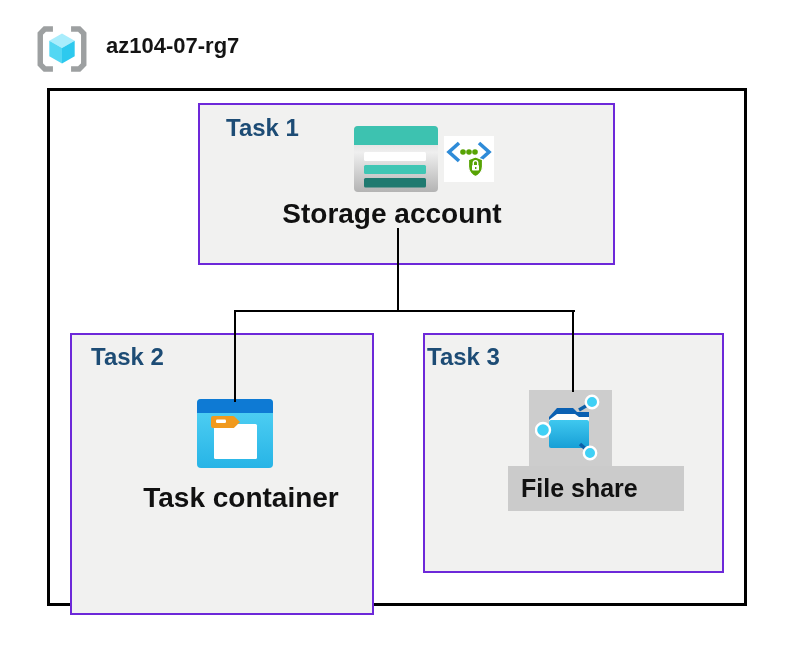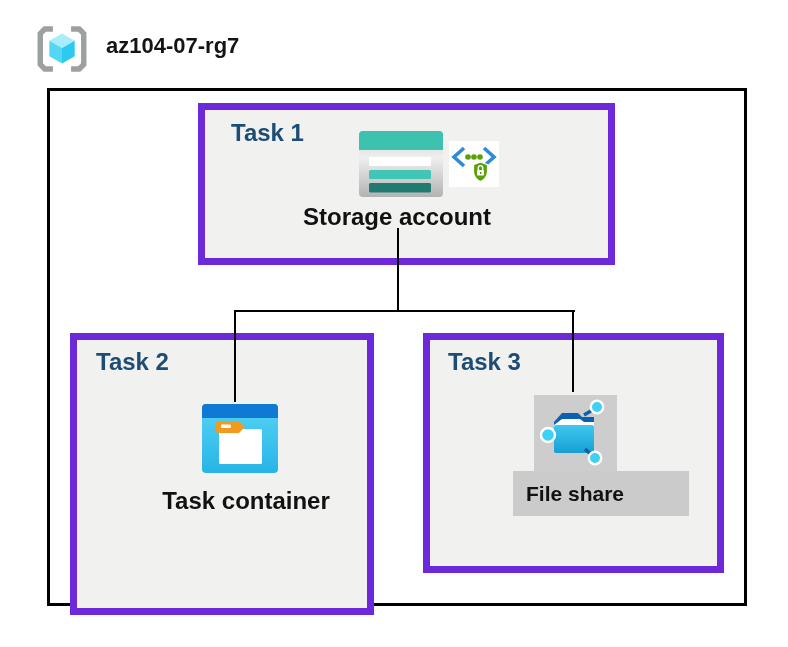--- a/index.html
+++ b/index.html
@@ -1,33 +1,33 @@
 <!DOCTYPE html>
 <html><head>
 <meta charset="utf-8">
 <style>
   html,body{margin:0;padding:0;background:#ffffff;}
   body{font-family:"Liberation Sans", sans-serif;}
   #canvas{position:relative;width:788px;height:647px;background:#ffffff;overflow:hidden;border-radius:12px;}
 
   .abs{position:absolute;}
-  .box{position:absolute;border:7px solid #6d28d9;background:#f1f1f0;box-sizing:border-box;z-index:1;}
+  .box{position:absolute;border:2px solid #6d28d9;background:#f1f1f0;box-sizing:border-box;z-index:1;}
   #outer-box{position:absolute;border:3px solid #000;background:#fff;box-sizing:border-box;z-index:0;}
 
   .task-label{position:absolute;font-size:24px;font-weight:bold;color:#1d4c75;line-height:28px;white-space:nowrap;}
-  .item-label{position:absolute;font-size:24px;font-weight:bold;color:#111;text-align:center;white-space:nowrap;}
+  .item-label{position:absolute;font-size:28px;font-weight:bold;color:#111;text-align:center;white-space:nowrap;}
 
   .connector{position:absolute;background:#000;z-index:4;}
 
   #rg-title{position:absolute;left:106px;top:33px;font-size:22px;font-weight:bold;color:#141414;white-space:nowrap;}
 
   .icon{z-index:6;}
   .gray-pad{position:absolute;background:#cdcdcd;z-index:2;}
   #fileshare-label-bg{position:absolute;background:#cbcbcb;z-index:3;display:flex;align-items:center;}
-  #fileshare-label-bg .item-label{position:static;padding-left:13px;font-size:21px;}
+  #fileshare-label-bg .item-label{position:static;padding-left:13px;font-size:25px;}
 </style>
 </head>
 <body>
 
 <div id="canvas">
 
   <svg class="abs icon" style="left:33px;top:20px;" width="58" height="58" viewBox="0 0 64 64">
     <path d="M22 10 L13 10 L8 15 L8 49 L13 54 L22 54" fill="none" stroke="#9da0a1" stroke-width="6"></path>
     <path d="M42 10 L51 10 L56 15 L56 49 L51 54 L42 54" fill="none" stroke="#9da0a1" stroke-width="6"></path>
     <polygon points="32,15 46,23 32,31 18,23" fill="#a9edfc"></polygon>
@@ -91,21 +91,21 @@
       <path d="M0 4 A4 4 0 0 1 4 0 H72 A4 4 0 0 1 76 4 V14 H0 Z" fill="#0e7ad4"></path>
       <rect x="17" y="25" width="43" height="35" rx="1.5" fill="#ffffff"></rect>
       <path d="M16 17 H36 a2 2 0 0 1 1.4 0.6 L43 23 L37.4 28.4 a2 2 0 0 1 -1.4 0.6 H16 a2 2 0 0 1 -2 -2 V19 a2 2 0 0 1 2 -2 Z" fill="#f19a1e"></path>
       <rect x="19" y="20.5" width="10" height="3.4" rx="1.2" fill="#ffffff"></rect>
     </svg>
 
     <div class="item-label" style="left:20px;top:147px;width:298px;">Task container</div>
   </div>
 
   <div class="box" style="left:423px;top:333px;width:301px;height:240px;">
-    <div class="task-label" style="left:18px;top:8px;">Task 3</div>
+    <div class="task-label" style="left:2px;top:8px;">Task 3</div>
 
     <div class="gray-pad" style="left:104px;top:55px;width:83px;height:77px;"></div>
 
     <svg class="abs icon" style="left:110px;top:58px;" width="70" height="70" viewBox="0 0 70 70">
       <defs>
         <linearGradient id="fs" x1="0" y1="0" x2="0" y2="1">
           <stop offset="0" stop-color="#3fc8ef"></stop>
           <stop offset="1" stop-color="#179fd6"></stop>
         </linearGradient>
       </defs>

